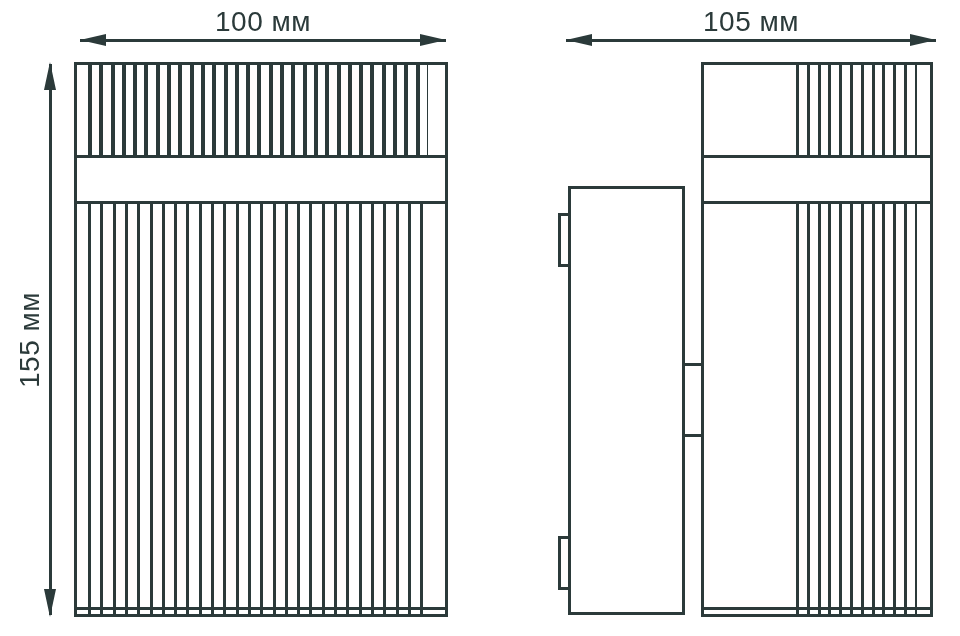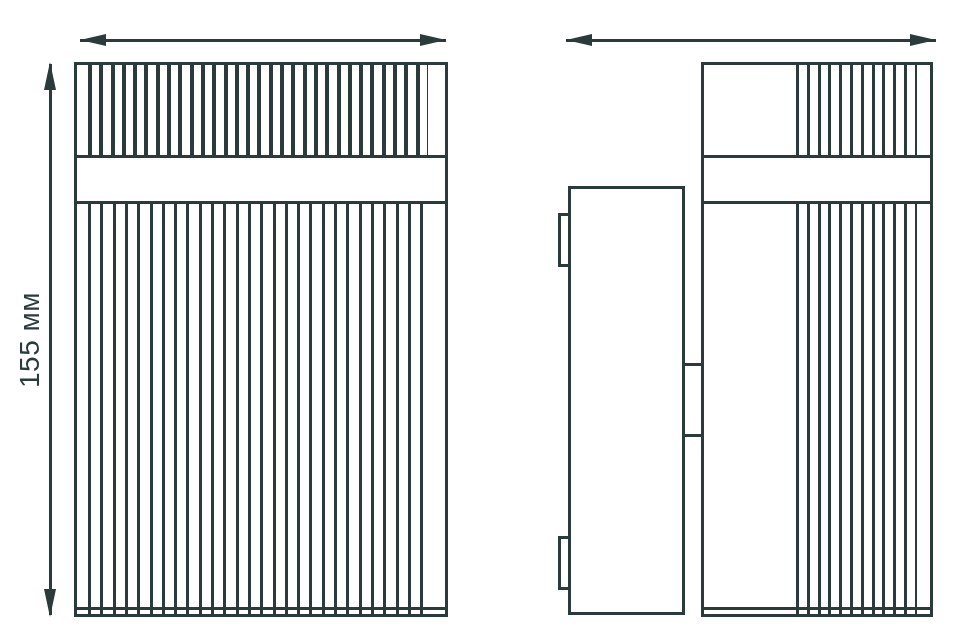--- a/index.html
+++ b/index.html
@@ -41,24 +41,26 @@
   .ribs { position: absolute; }
   .ribs-front-top    { background: repeating-linear-gradient(90deg, var(--line) 0 4px,   transparent 4px 11.3px); }
   .ribs-front-bottom { background: repeating-linear-gradient(90deg, var(--line) 0 3px,   transparent 3px 12.3px); }
   .ribs-side         { background: repeating-linear-gradient(90deg, var(--line) 0 3px,   transparent 3px 10.8px); }
 </style>
 </head>
 <body style="background: rgb(255, 255, 255);">
 
 <div class="canvas">
 
+  <div class="dim-label" style="left:183px; top:6px; width:160px;">100 мм</div>
   <div class="hline-abs" style="left:80px; top:39px; width:366px; height:2.5px;"></div>
   <div class="arr arr-left" style="left:80px; top:34px;"></div>
   <div class="arr arr-right" style="left:420px; top:34px;"></div>
 
+  <div class="dim-label" style="left:671px; top:6px; width:160px;">105 мм</div>
   <div class="hline-abs" style="left:566px; top:39px; width:370px; height:2.5px;"></div>
   <div class="arr arr-left" style="left:566px; top:34px;"></div>
   <div class="arr arr-right" style="left:910px; top:34px;"></div>
 
   <div class="dim-label vertical" style="left:-30px; top:323px; width:120px; height:34px; line-height:34px;">155 мм</div>
   <div class="vline-abs" style="left:49px; top:64px; width:2.5px; height:551px;"></div>
   <div class="arr arr-up" style="left:44px; top:62px;"></div>
   <div class="arr arr-down" style="left:44px; top:589px;"></div>
 
   <div class="view-box" style="left:74px; top:62px; width:374px; height:555px;">

